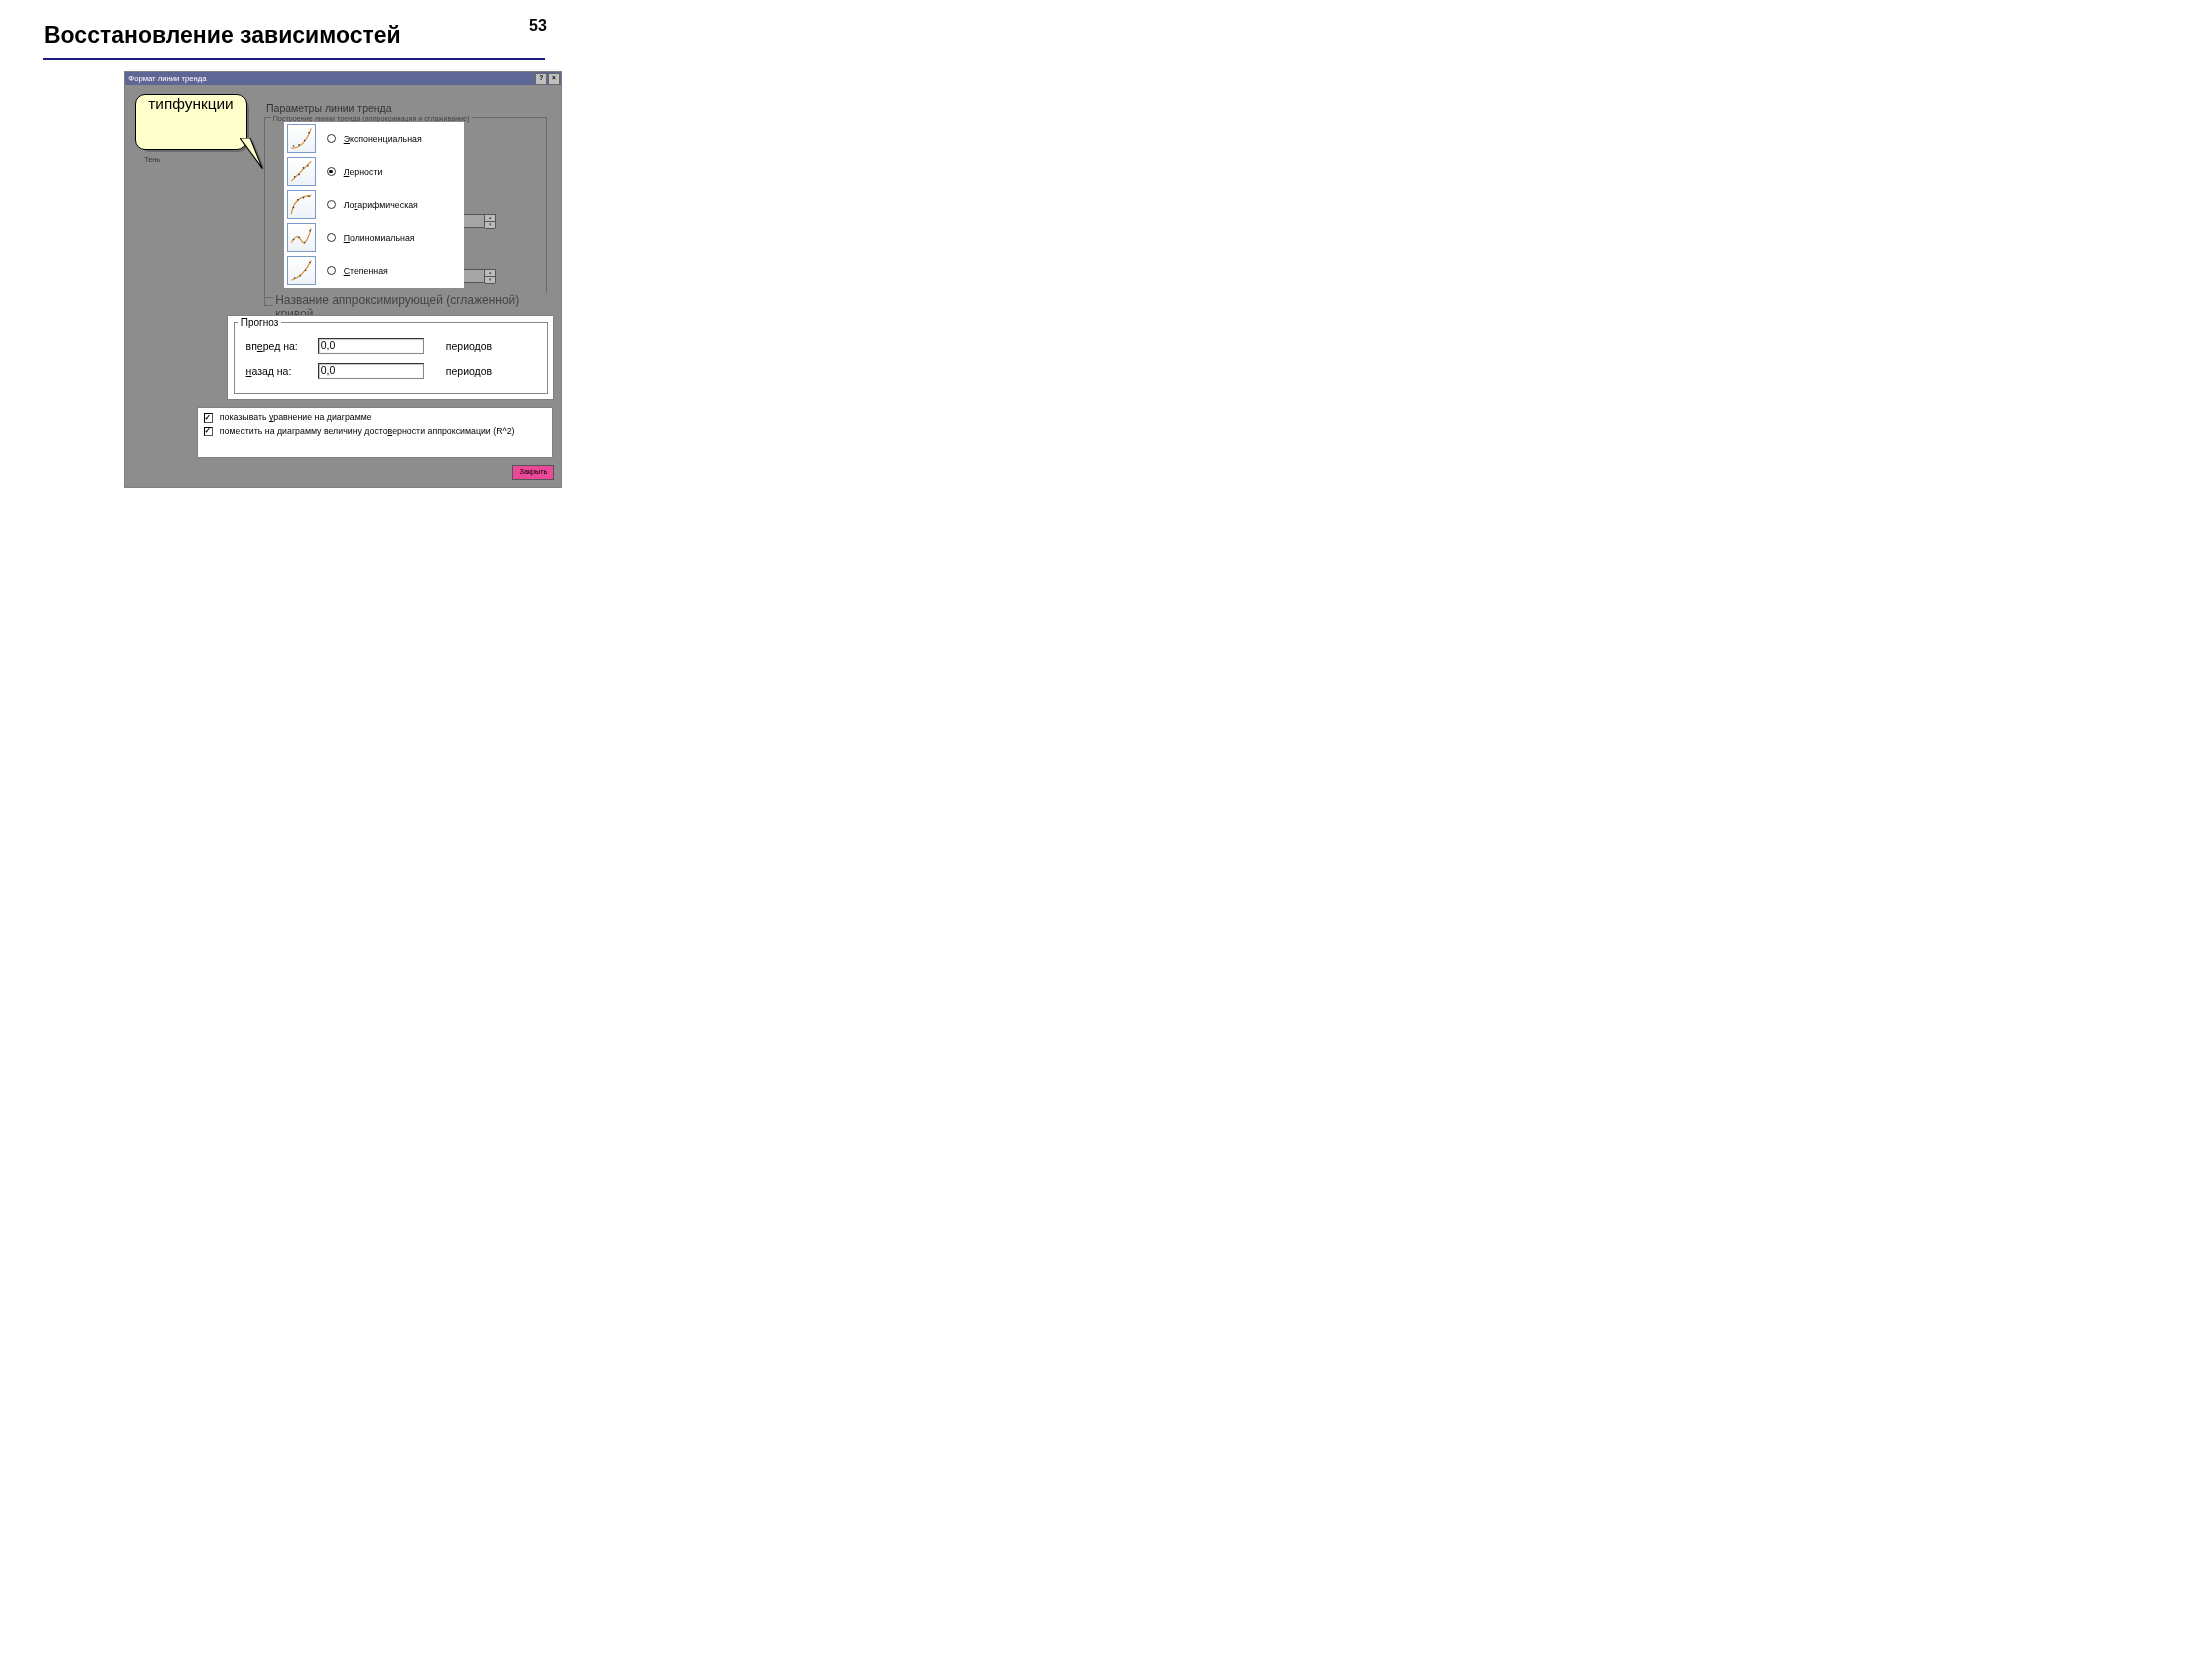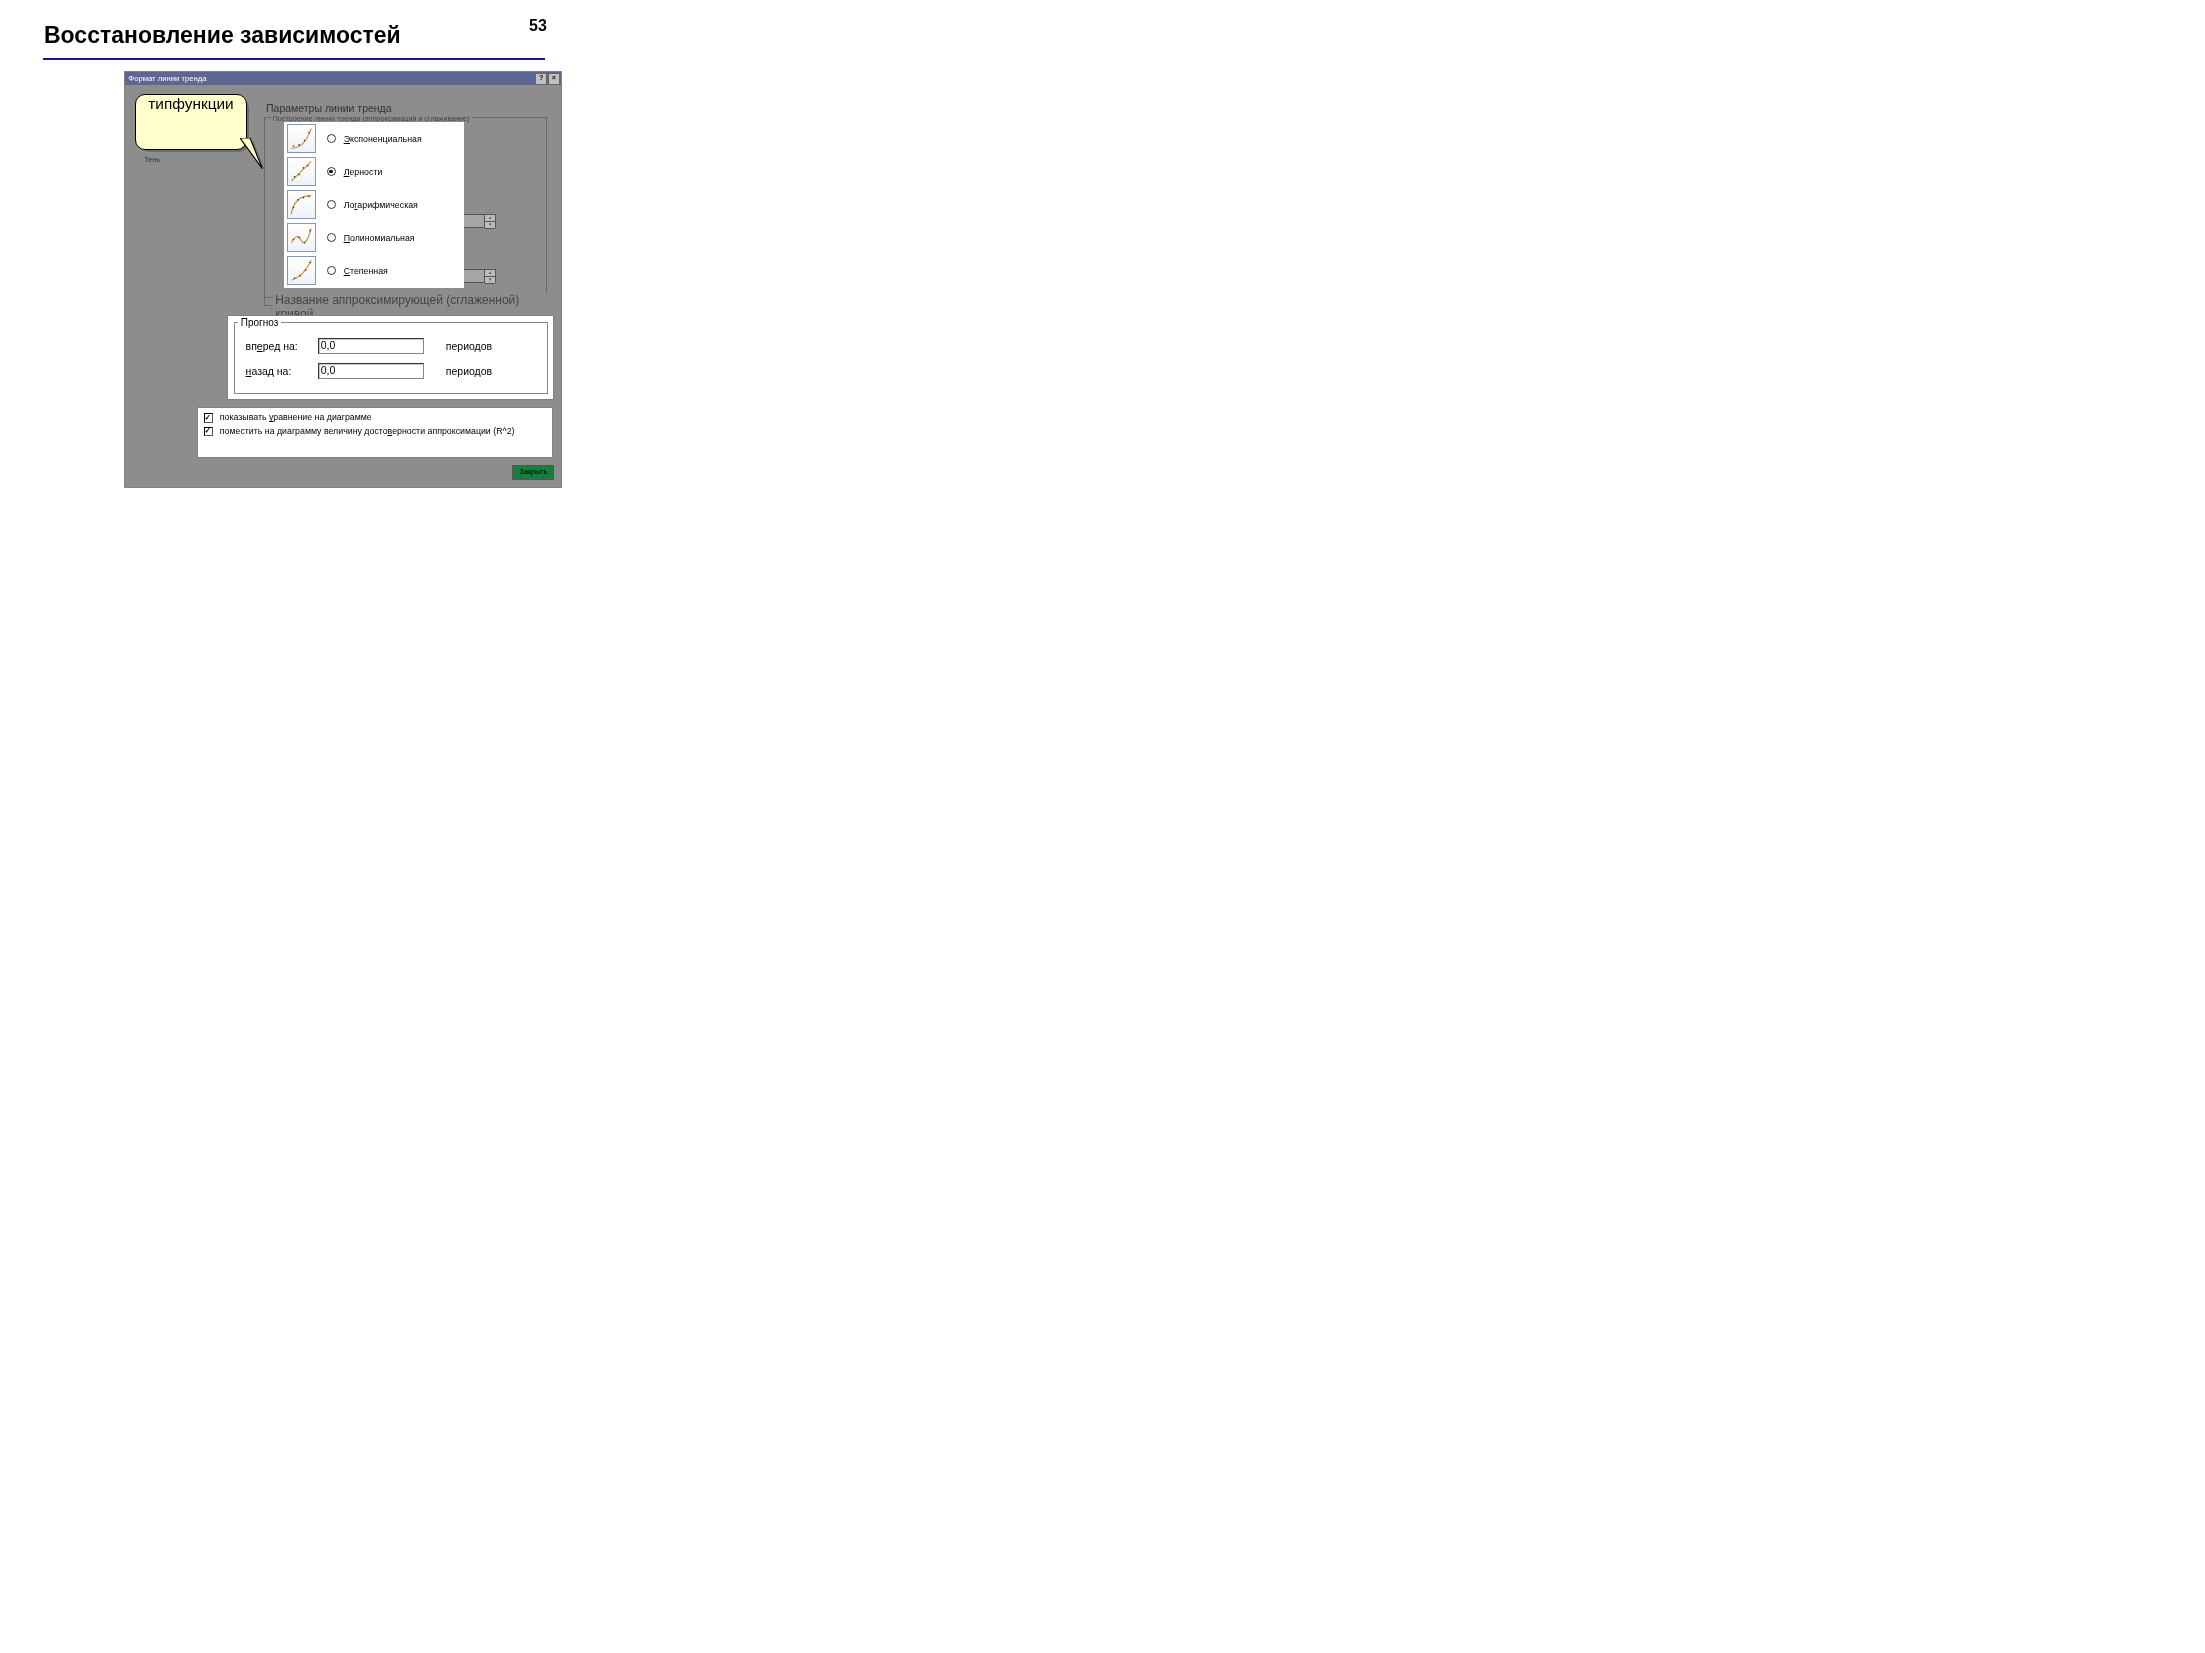--- a/index.html
+++ b/index.html
@@ -291,21 +291,21 @@
     font-size: 7.7px;
     font-weight: bold;
   }
 
   .close-btn {
     position: absolute;
     right: 6.6px;
     bottom: 6.6px;
     width: 40px;
     height: 13.2px;
-    background: #15803d;
+    background: #ec4899;
     border: 0.6px solid #555;
     font-size: 7.2px;
     text-align: center;
     line-height: 12px;
     cursor: pointer;
   }
 
   .callout {
     position: absolute;
     left: 135px;

